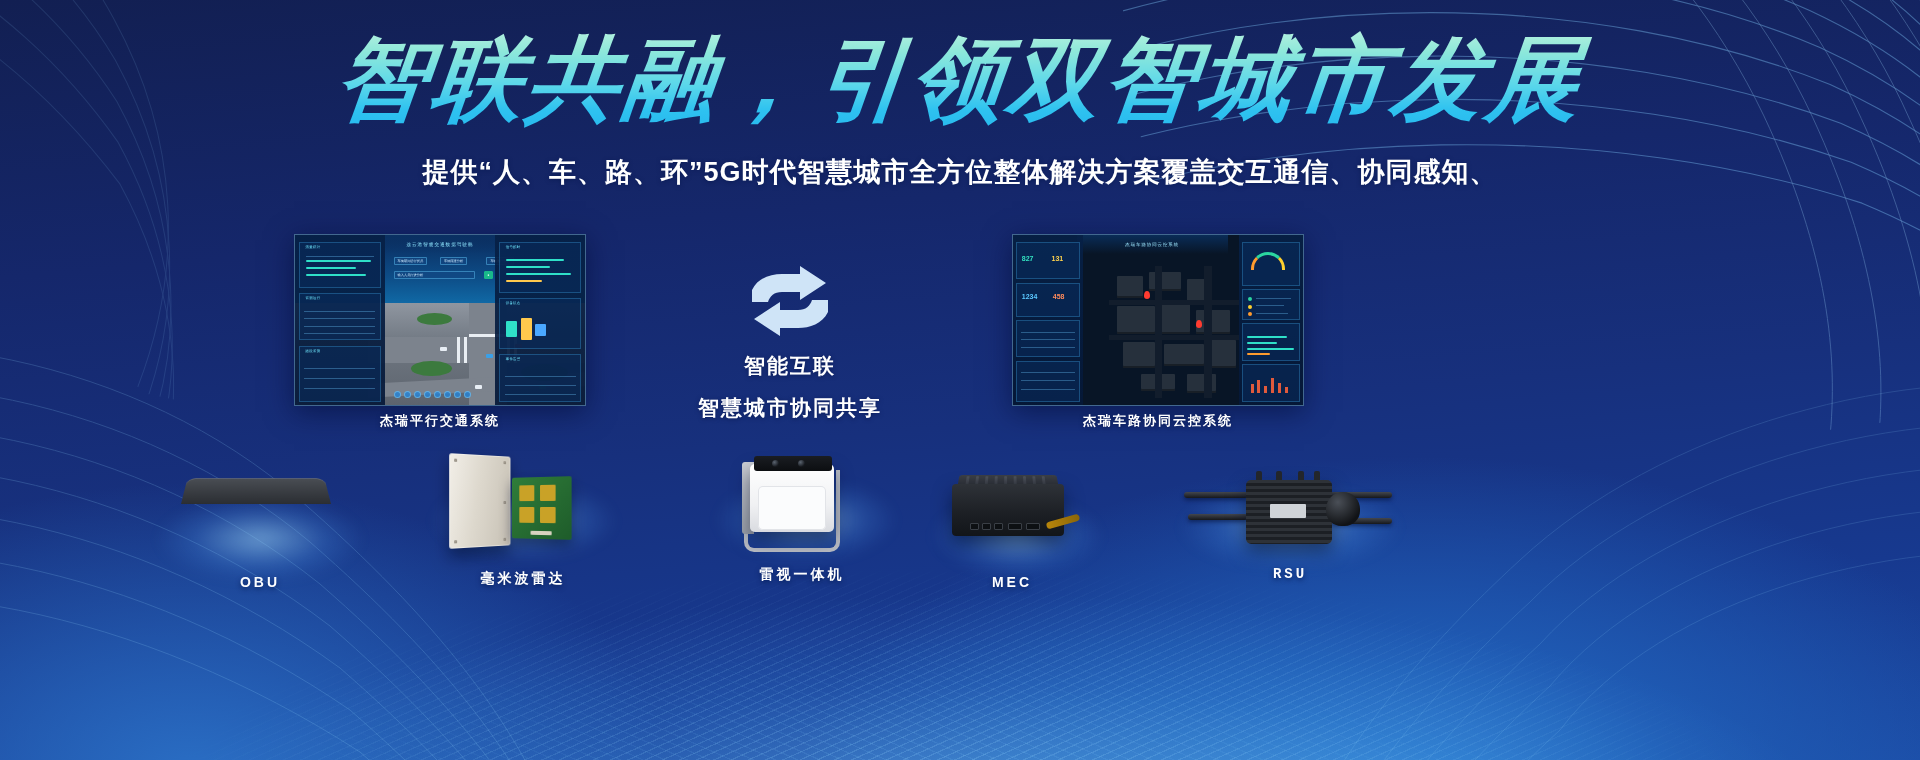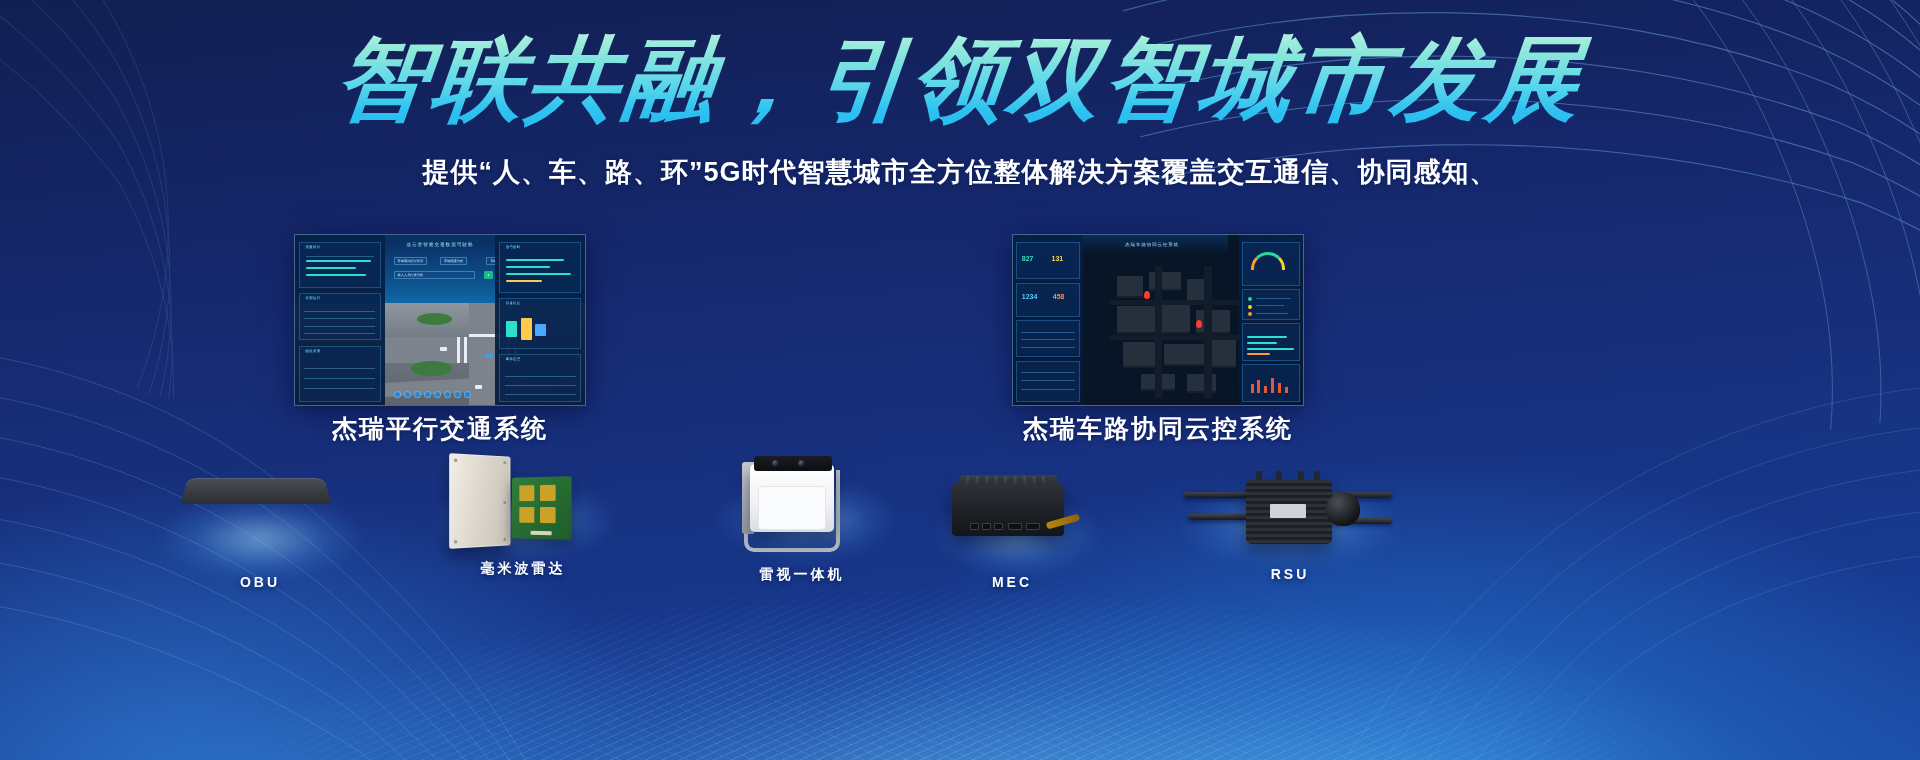--- a/index.html
+++ b/index.html
@@ -77,21 +77,21 @@
   #screen-right { left:1012px; top:234px; width:292px; height:172px; }
   .screen {
     width:100%; height:100%;
     border:1px solid rgba(140,200,255,.45);
     box-shadow:0 6px 26px rgba(0,10,50,.55);
     overflow:hidden; position:relative;
     background:#071a33;
   }
   .cap {
     position:absolute; top:178px; left:0; width:100%; text-align:center;
-    color:#fff; font-size:25px; font-weight:bold; letter-spacing:2px;
+    color:#fff; font-size:13px; font-weight:bold; letter-spacing:2px;
     text-shadow:0 1px 4px rgba(0,15,60,.6);
   }
   .sky { position:absolute; left:0; top:0; width:100%; height:44%;
          background:linear-gradient(180deg,#0a2b5e 0%,#0d4c86 55%,#1170ad 100%); }
   .ground { position:absolute; left:0; top:40%; width:100%; height:60%;
          background:linear-gradient(180deg,#8f96a0 0%,#6f7781 40%,#5d646e 100%); }
   .roadH { position:absolute; background:#7c838d; }
   .roadV { position:absolute; background:#7c838d; }
   .grass { position:absolute; background:#3c7a3e; border-radius:50%; }
   .zebra { position:absolute;
@@ -483,20 +483,30 @@
           <div class="sprk" style="left:38%;bottom:22%;height:7px;"></div>
           <div class="sprk" style="left:50%;bottom:22%;height:15px;"></div>
           <div class="sprk" style="left:62%;bottom:22%;height:10px;"></div>
           <div class="sprk" style="left:74%;bottom:22%;height:6px;"></div>
         </div>
       </div>
     </div>
     <div class="cap">杰瑞车路协同云控系统</div>
   </div>
 
+  <div id="center">
+    <svg id="swap-icon" width="96" height="76" viewBox="0 0 96 76" fill="#cfe4f7">
+      <path d="M10 20 C 16 8 28 4 40 4 L58 4 L58 -4 L84 13 L58 30 L58 22 L40 22
+               C 32 22 28 26 26 32 L10 32 Z" transform="translate(0,6)"></path>
+      <path d="M86 62 C 80 74 68 78 56 78 L38 78 L38 86 L12 69 L38 52 L38 60 L56 60
+               C 64 60 68 56 70 50 L86 50 Z" transform="translate(0,-14)"></path>
+    </svg>
+    <div class="ct">智能互联</div>
+    <div class="ct">智慧城市协同共享</div>
+  </div>
 
   <div class="prod" style="left:175px; top:470px; width:170px;">
     <div class="glow" style="left:-18px;top:26px;width:206px;height:86px;"></div>
     <div class="dev" style="height:90px;">
       <div id="obu-top"></div>
     </div>
     <div class="plabel" style="margin-top:14px;">OBU</div>
   </div>
 
   <div class="prod" style="left:448px; top:455px; width:150px;">
@@ -510,21 +520,21 @@
         <span class="screwh" style="right:5px;top:46px;"></span>
       </div>
       <div id="radar-pcb">
         <span class="pcbpatch" style="left:8px;top:8px;width:16px;height:16px;"></span>
         <span class="pcbpatch" style="left:30px;top:8px;width:16px;height:16px;"></span>
         <span class="pcbpatch" style="left:8px;top:30px;width:16px;height:16px;"></span>
         <span class="pcbpatch" style="left:30px;top:30px;width:16px;height:16px;"></span>
         <span class="pcbpatch" style="left:20px;bottom:4px;width:22px;height:4px;background:#d8d2c0;"></span>
       </div>
     </div>
-    <div class="plabel" style="margin-top:0;">毫米波雷达</div>
+    <div class="plabel" style="margin-top:10px;">毫米波雷达</div>
   </div>
 
   <div class="prod" style="left:952px; top:468px; width:120px;">
     <div class="glow" style="left:-20px;top:28px;width:170px;height:80px;"></div>
     <div class="dev" style="height:90px;">
       <div id="mec-top">
         <span class="mec-fin" style="left:8px;"></span>
         <span class="mec-fin" style="left:18px;"></span>
         <span class="mec-fin" style="left:28px;"></span>
         <span class="mec-fin" style="left:38px;"></span>
@@ -555,21 +565,21 @@
         <div id="rc-strip" style="left:4px;top:-8px;">
           <span class="rc-lens" style="left:18px;"></span>
           <span class="rc-lens" style="left:44px;"></span>
         </div>
         <div id="rc-panel" style="left:8px;top:22px;"></div>
       </div>
     </div>
     <div class="plabel" style="margin-top:6px;">雷视一体机</div>
   </div>
 
-  <div class="prod" style="left:1190px; top:462px; width:200px;">
+  <div class="prod" style="left:1190px; top:462px; width:200px;font-family:Liberation Mono, monospace;">
     <div class="glow" style="left:-10px;top:22px;width:220px;height:86px;"></div>
     <div class="dev" style="height:96px;">
       <div class="rsu-rod" style="left:-6px;top:30px;width:64px;"></div>
       <div class="rsu-rod" style="left:-2px;top:52px;width:60px;"></div>
       <div class="rsu-rod" style="left:140px;top:30px;width:62px;"></div>
       <div class="rsu-rod" style="left:142px;top:56px;width:60px;"></div>
       <div id="rsu-body">
         <span class="rsu-cap" style="left:10px;top:-9px;"></span>
         <span class="rsu-cap" style="left:30px;top:-9px;"></span>
         <span class="rsu-cap" style="left:52px;top:-9px;"></span>

